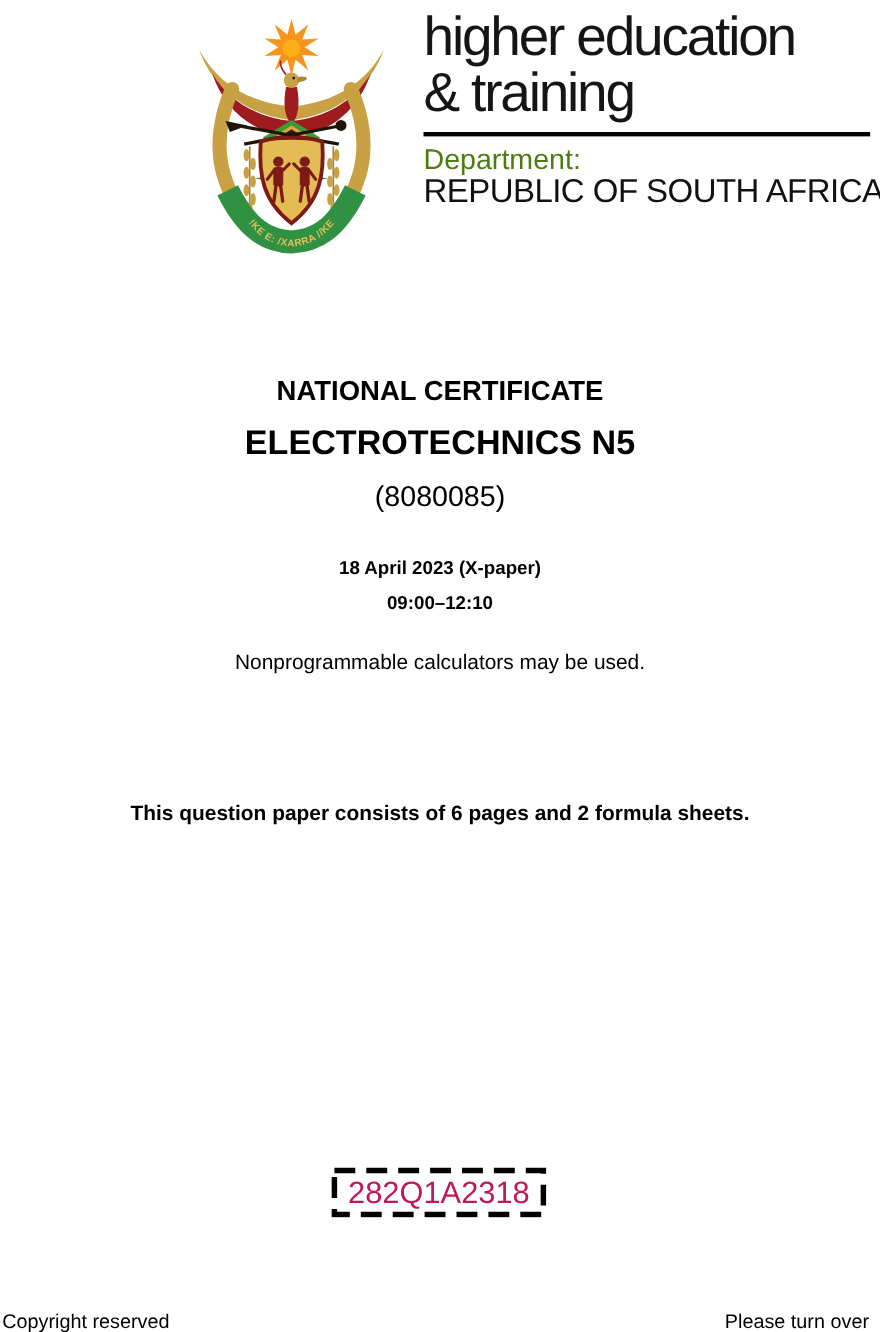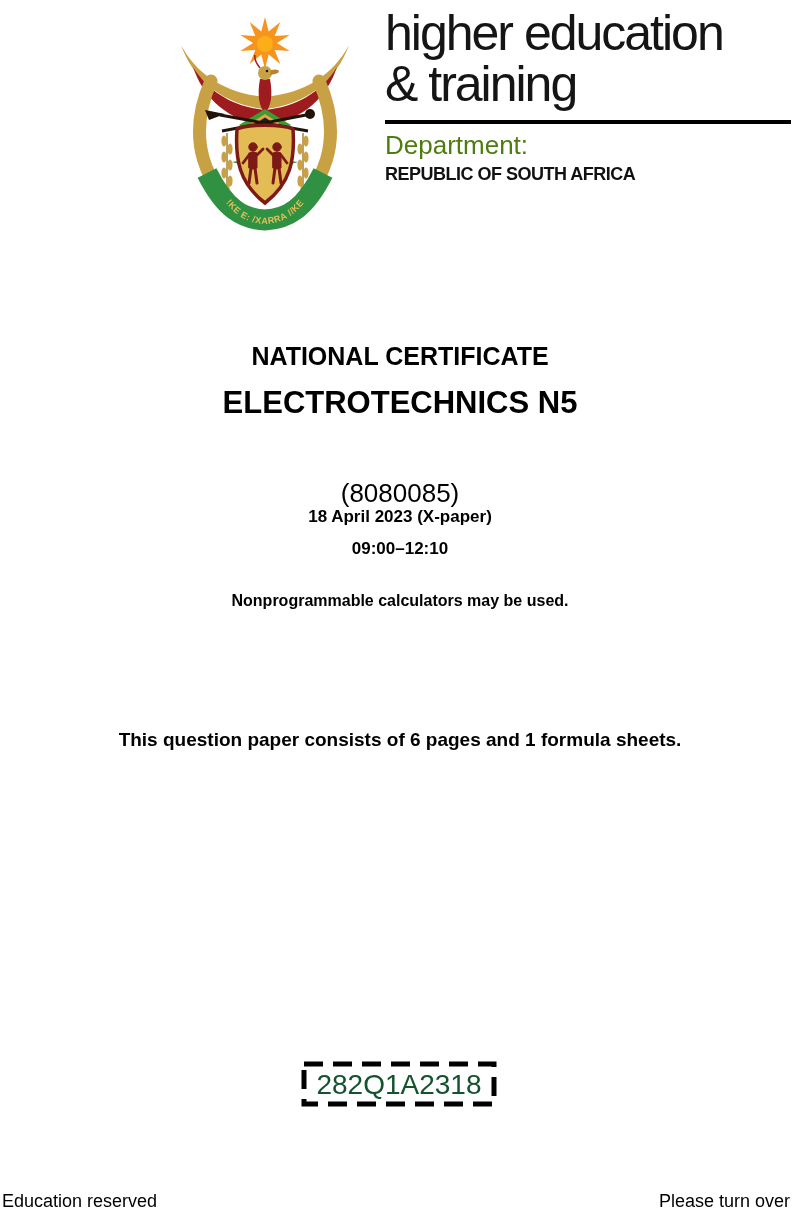--- a/index.html
+++ b/index.html
@@ -9,36 +9,36 @@
   }
   .abs { position:absolute; }
   .centered { left:0; right:0; text-align:center; }
 
   
   .emblem { left:176px; top:13px; width:178px; height:230px; }
   .logoText { left:385px; top:8px; width:406px; }
   .wordmark { font-size:50px; line-height:51px; letter-spacing:-2px; color:#151515; font-weight:400; white-space:nowrap; }
   .rule { height:4px; background:#000; margin-top:10px; width:406px; }
   .dept { font-size:26px; line-height:29px; margin-top:7px; color:#4d7c0f; white-space:nowrap; }
-  .republic { font-size:18px; line-height:29px; font-weight:bold; letter-spacing:-0.5px; color:#111; white-space:nowrap; }
+  .republic { font-size:30px; line-height:29px; font-weight:normal; letter-spacing:-0.5px; color:#111; white-space:nowrap; }
 
   
   .cert     { top:342px; font-size:25px; font-weight:bold; }
   .subject  { top:385px; font-size:31px; font-weight:bold; }
-  .code     { top:436px; font-size:26px;margin-top:42px; }
+  .code     { top:436px; font-size:26px; }
   .datetime { top:489px; font-size:17px; font-weight:bold; line-height:32px;margin-top:12px; }
-  .calc     { top:592px; font-size:16px; font-weight:bold; }
+  .calc     { top:592px; font-size:19px; font-weight:normal; }
   .consists { top:729px; font-size:19px; font-weight:bold; }
 
   
   .codeBox { left:301px; top:1061px; width:196px; height:46px; }
   .codeBox .boxText {
     position:absolute; left:0; top:0; right:0; bottom:0;
     display:flex; align-items:center; justify-content:center;
-    font-size:28px; color:#14532d; padding-top:1px;
+    font-size:28px; color:#be185d; padding-top:1px;
   }
 
   
   .footL { left:2px;  top:1191px; font-size:18px; }
   .footR { right:10px; top:1191px; font-size:18px; }
 </style>
 </head>
 <body>
 
 <div class="page">
@@ -140,25 +140,25 @@
   </div>
 
   <div class="abs centered cert">NATIONAL CERTIFICATE</div>
   <div class="abs centered subject">ELECTROTECHNICS N5</div>
   <div class="abs centered code">(8080085)</div>
   <div class="abs centered datetime">
     <div>18 April 2023 (X-paper)</div>
     <div>09:00–12:10</div>
   </div>
   <div class="abs centered calc">Nonprogrammable calculators may be used.</div>
-  <div class="abs centered consists">This question paper consists of 6 pages and 1 formula sheets.</div>
+  <div class="abs centered consists">This question paper consists of 6 pages and 2 formula sheets.</div>
 
   <div class="abs codeBox">
     <svg width="196" height="46" viewBox="0 0 196 46" aria-hidden="true">
       <rect x="3" y="3" width="190" height="40" fill="none" stroke="#000" stroke-width="5" stroke-dasharray="19 10"></rect>
     </svg>
     <div class="boxText">282Q1A2318</div>
   </div>
 
-  <div class="abs footL">Education reserved</div>
+  <div class="abs footL">Copyright reserved</div>
   <div class="abs footR">Please turn over</div>
 
 </div>
 
 </body></html>

